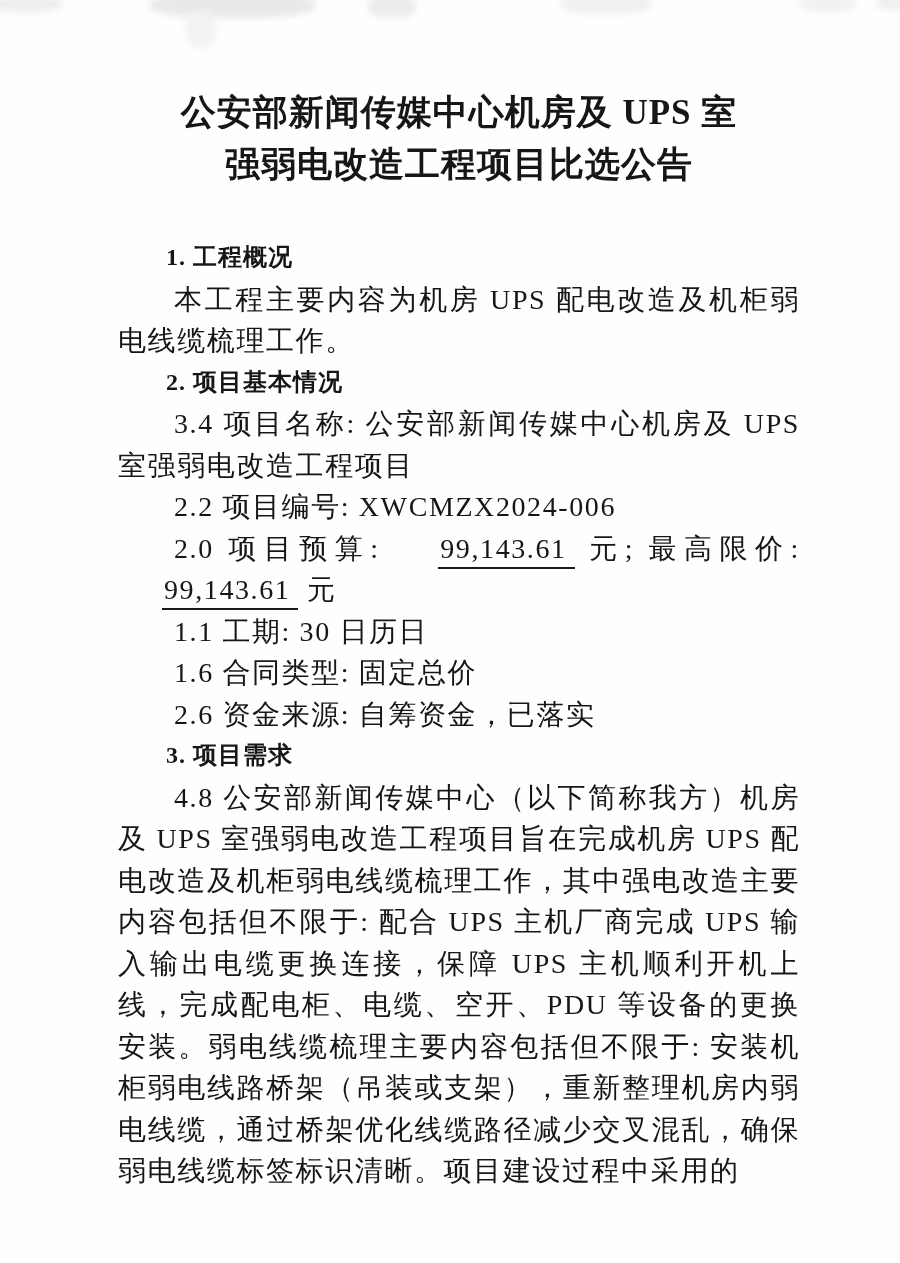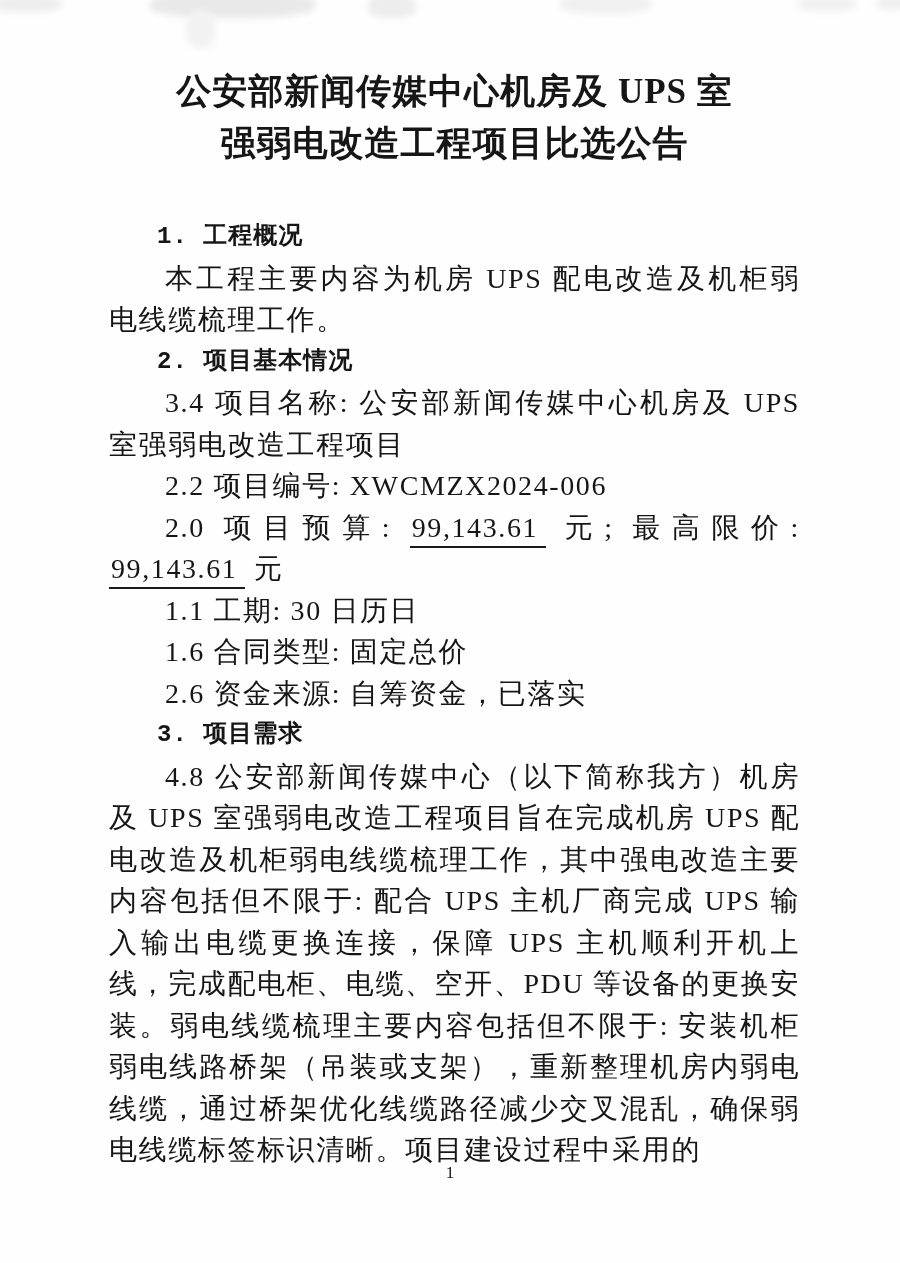--- a/index.html
+++ b/index.html
@@ -15,55 +15,56 @@
   .a1 { left: -8px;  top: -4px; width: 70px;  height: 16px; background: #ededed; }
   .a2 { left: 150px; top: -8px; width: 165px; height: 26px; background: #e9e9e9; }
   .a3 { left: 186px; top: 10px; width: 30px;  height: 38px; background: #f2f2f2; }
   .a4 { left: 368px; top: -6px; width: 48px;  height: 24px; background: #ededed; }
   .a5 { left: 560px; top: -6px; width: 92px;  height: 20px; background: #f0f0f0; }
   .a6 { left: 798px; top: -4px; width: 58px;  height: 16px; background: #f1f1f1; }
   .a7 { left: 876px; top: -4px; width: 30px;  height: 14px; background: #efefef; }
 
   .page-inner {
     position: absolute;
-    left: 7px; top: 0; right: 0;
-    padding: 66px 100px 0 102px;
+    left: 16px; top: 0; right: 0;
+    padding: 87px 100px 0 102px;
     box-sizing: border-box;
   }
   .doc-title {
     text-align: center;
     font-weight: bold;
     font-size: 35px;
     line-height: 52px;
     letter-spacing: 1px;
     margin: 0 0 46px 0;
   }
   .body-para {
     font-size: 28px;
     line-height: 41.5px;
     letter-spacing: 1.6px;
     text-indent: 2em;
     text-align: justify;
     margin: 0;
   }
   .section-heading {
-    font-family: Liberation Mono, monospace;
+    font-family: Liberation Serif, serif;
     font-weight: bold;
     font-size: 24px;
     line-height: 41.5px;
     letter-spacing: 1px;
     text-indent: 2em;
     margin: 0;
   }
   .underlined-value {
     display: inline-block;
     text-indent: 0;
     border-bottom: 2px solid #1a1a1a;
     padding: 0 8px 1px 2px;
     line-height: 34px;
+    margin-left: 44px;
   }
   .page-number {
     position: absolute;
     left: 0; right: 0;
     bottom: 80px;
     text-align: center;
     font-size: 17px;
     letter-spacing: 0;
   }
 </style>

